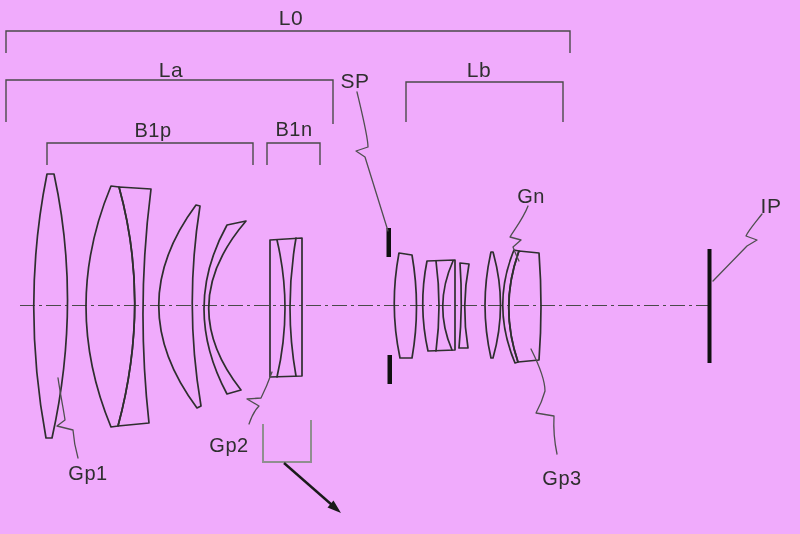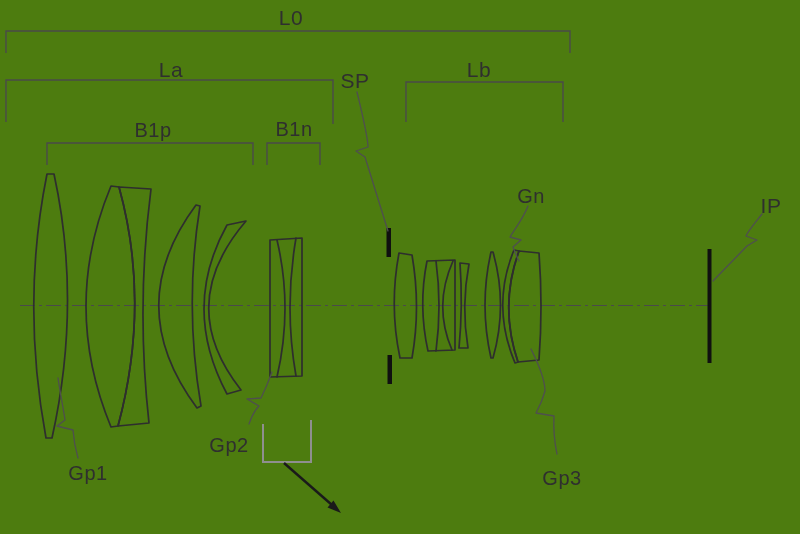--- a/index.html
+++ b/index.html
@@ -4,21 +4,21 @@
 <style>
   html, body {
     margin: 0;
     padding: 0;
     background: #ffffff;
   }
   .stage {
     position: relative;
     width: 800px;
     height: 534px;
-    background: #4d7c0f;
+    background: #f0abfc;
     overflow: hidden;
     font-family: "Liberation Sans", sans-serif;
   }
   svg { display: block; }
   .lbl {
     font-family: "Liberation Sans", sans-serif;
     font-size: 21px;
     fill: #2f2f2f;
     letter-spacing: 0.5px;
   }

